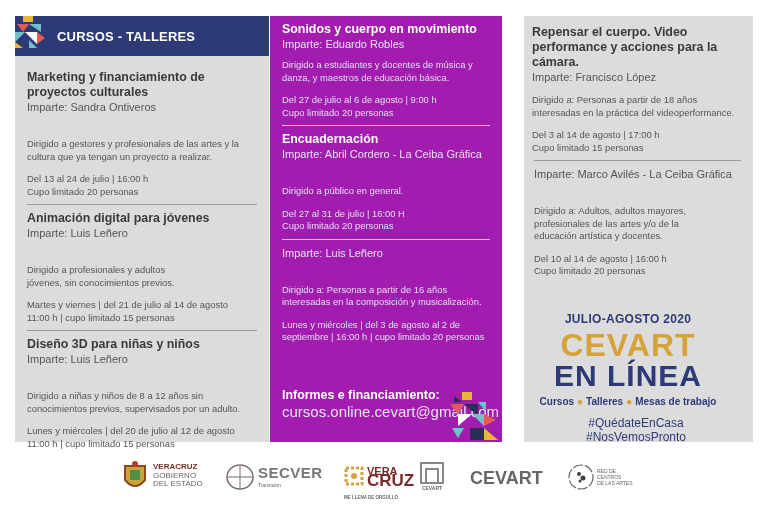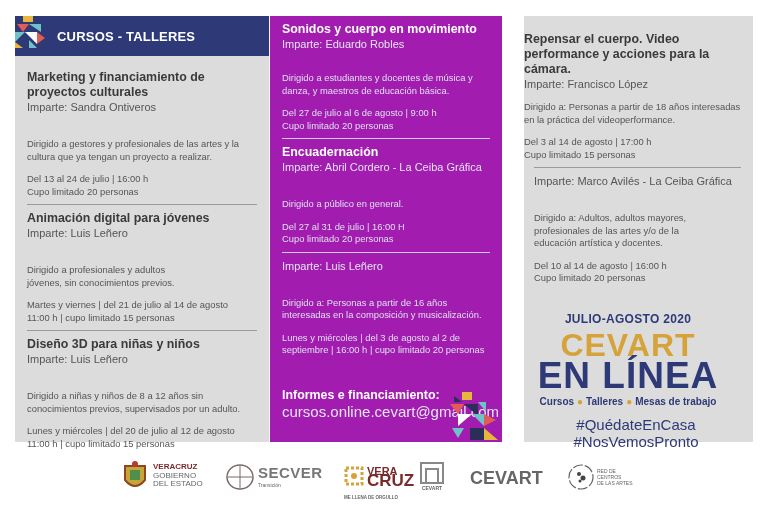--- a/index.html
+++ b/index.html
@@ -30,24 +30,24 @@
   .col-right .divider { background: #9a9a9a; }
 
   .contact { position: absolute; left: 12px; top: 372px; }
   .contact .label { font-weight: bold; font-size: 12.4px; color: #fff; }
   .contact .email { font-size: 15px; color: #e4e6f1; margin-top: 1px; }
   .mosaic-2 { position: absolute; right: 2px; bottom: 2px; width: 50px; height: 48px; }
 
   .promo { position: absolute; left: 0; width: 208px; top: 296px; text-align: center; }
   .promo .period { font-weight: bold; font-size: 12px; color: #2e3977; letter-spacing: 0.3px; }
   .promo .brand1 { font-weight: bold; font-size: 32px; color: #d6a33a; line-height: 30px; margin-top: 4px; letter-spacing: 1px; }
-  .promo .brand2 { font-weight: bold; font-size: 37px; color: #2e3977; line-height: 32px; letter-spacing: 1px; }
+  .promo .brand2 { font-weight: bold; font-size: 30px; color: #2e3977; line-height: 32px; letter-spacing: 1px; }
   .promo .tags { font-size: 10px; color: #2e3977; font-weight: bold; margin-top: 4px; }
   .promo .tags .dot { color: #d6a33a; margin: 0 3px; }
-  .promo .hashtags { font-size: 15px; color: #2e3977; margin-top: 9px; padding-left: 16px; }
+  .promo .hashtags { font-size: 12px; color: #2e3977; margin-top: 9px; padding-left: 16px; }
 
   .logos { position: absolute; top: 460px; left: 0; width: 768px; height: 40px; }
   .logo { position: absolute; display: flex; align-items: center; color: #666; }
   .logo .txt { font-size: 8px; line-height: 8.5px; color: #666; font-weight: bold; }
   .logo .big { font-size: 15px; font-weight: bold; color: #777; letter-spacing: 0.5px; }
 </style>
 </head>
 <body>
 
 <div class="col col-left">
@@ -96,21 +96,21 @@
       <div>Lunes y miércoles | del 20 de julio al 12 de agosto</div>
       <div>11:00 h | cupo limitado 15 personas</div>
     </div>
   </div>
 </div>
 
 <div class="col col-mid">
   <div class="course" style="margin-top:6px;">
     <h3>Sonidos y cuerpo en movimiento</h3>
     <div class="teacher">Imparte: Eduardo Robles</div>
-    <div class="desc" style="margin-top:21px;">Dirigido a estudiantes y docentes de música y danza, y maestros de educación básica.</div>
+    <div class="desc" style="margin-top:8px;">Dirigido a estudiantes y docentes de música y danza, y maestros de educación básica.</div>
     <div class="sched">
       <div>Del 27 de julio al 6 de agosto | 9:00 h</div>
       <div>Cupo limitado 20 personas</div>
     </div>
   </div>
   <div class="divider"></div>
 
   <div class="course">
     <h3>Encuadernación</h3>
     <div class="teacher">Imparte: Abril Cordero - La Ceiba Gráfica</div>
@@ -145,21 +145,21 @@
     <polygon points="8,22 22,22 8,34" fill="#ffffff"></polygon>
     <polygon points="22,22 34,22 34,34" fill="#6fc3c8"></polygon>
     <polygon points="34,22 46,28 34,34" fill="#e15c55"></polygon>
     <polygon points="2,36 14,36 8,46" fill="#6fc3c8"></polygon>
     <polygon points="20,36 34,36 34,48 20,48" fill="#2a2f5a"></polygon>
     <polygon points="34,36 48,48 34,48" fill="#e8b63a"></polygon>
   </svg>
 </div>
 
 <div class="col col-right">
-  <div class="course" style="margin-top:16px;padding:0 0;">
+  <div class="course" style="margin-top:9px;padding:0 8px;">
     <h3>Repensar el cuerpo. Video performance y acciones para la cámara.</h3>
     <div class="teacher">Imparte: Francisco López</div>
     <div class="desc" style="margin-top:10px;">Dirigido a: Personas a partir de 18 años interesadas en la práctica del videoperformance.</div>
     <div class="sched">
       <div>Del 3 al 14 de agosto | 17:00 h</div>
       <div>Cupo limitado 15 personas</div>
     </div>
   </div>
   <div class="divider" style="margin:6px 12px 6px 10px;"></div>
 

